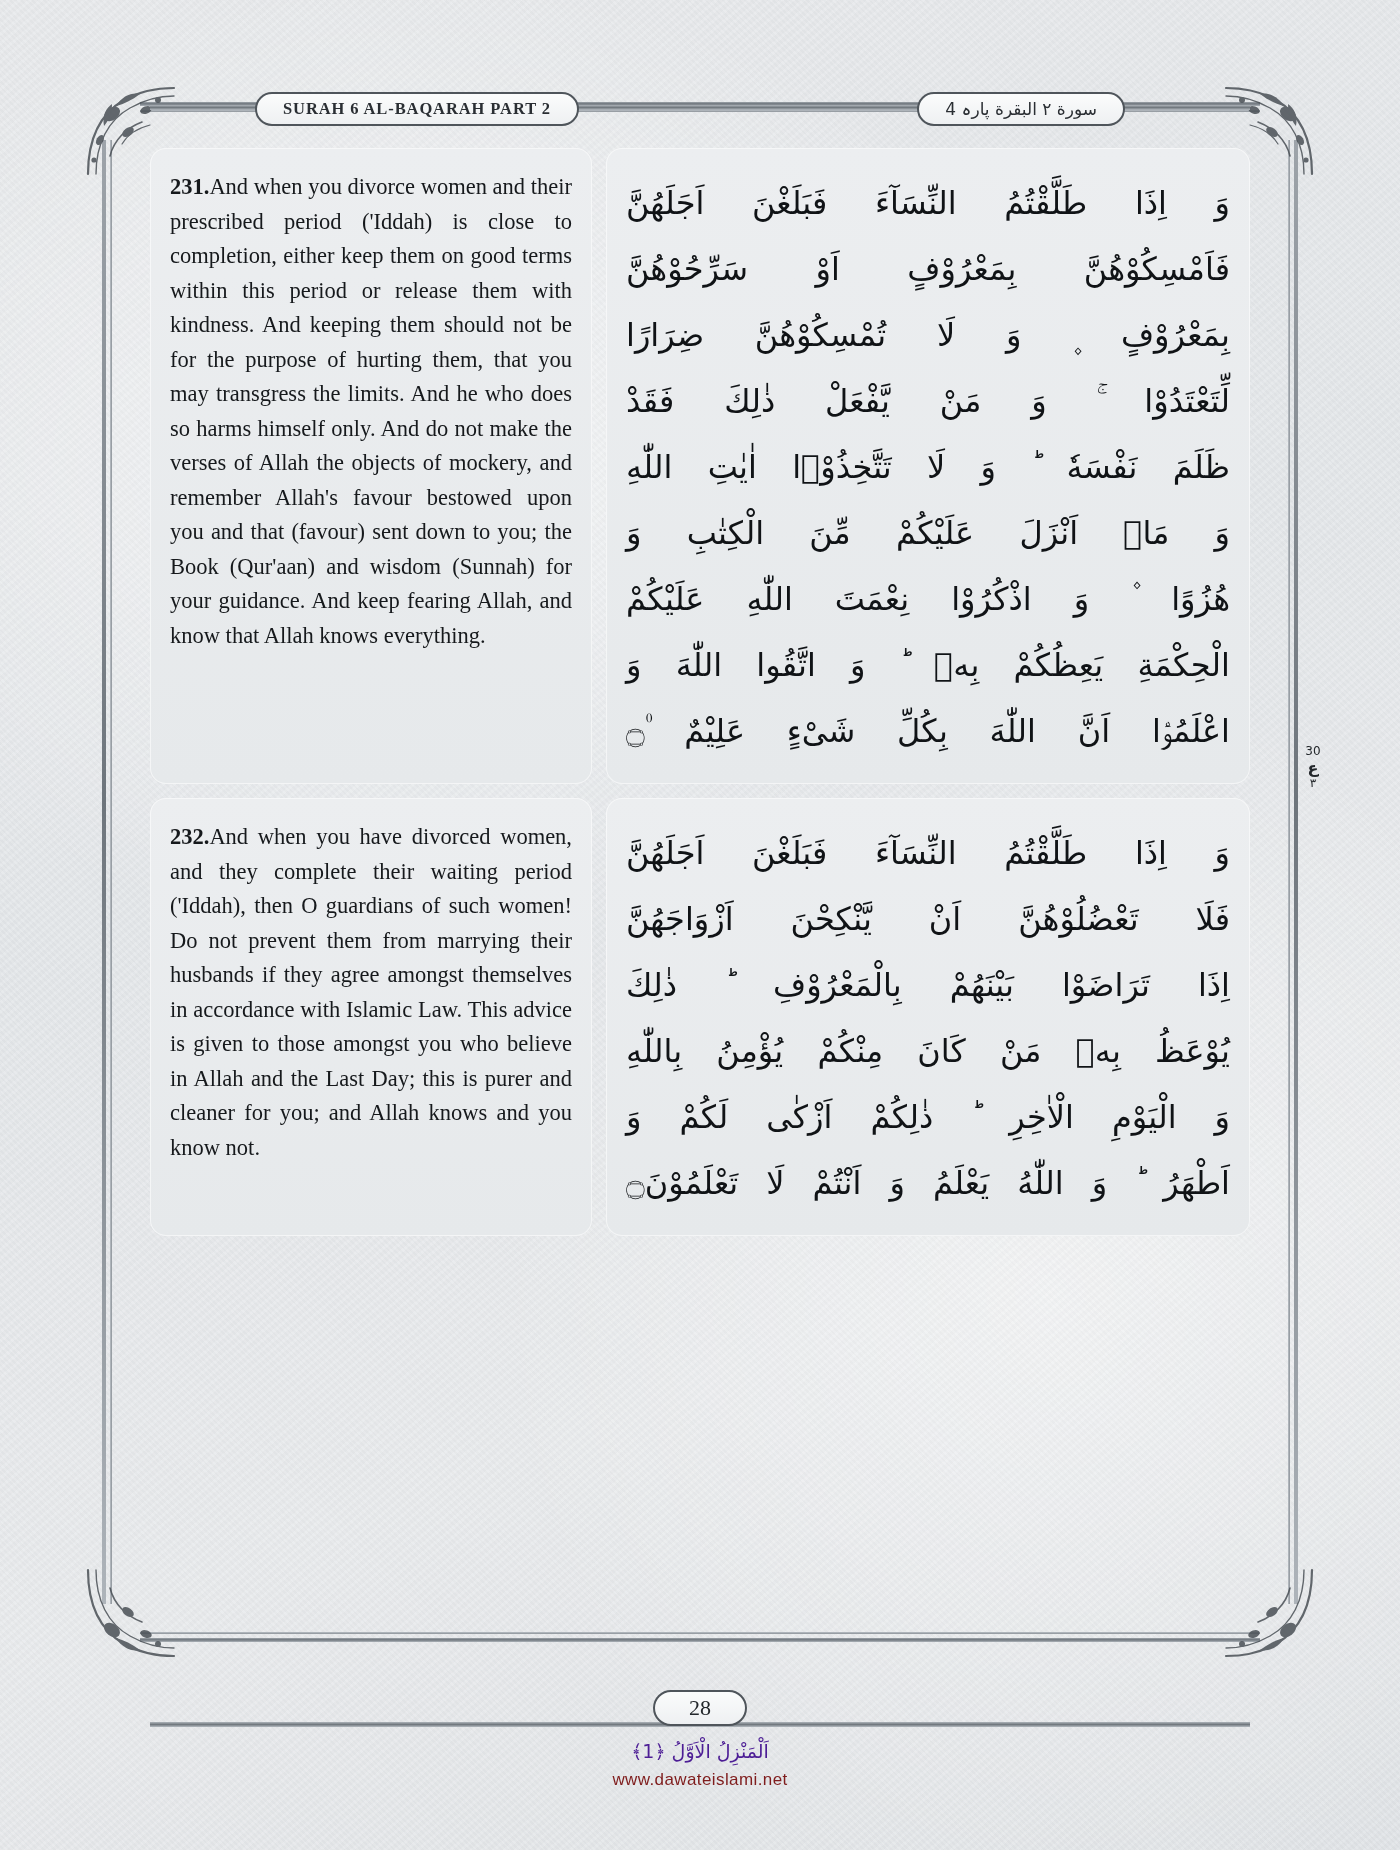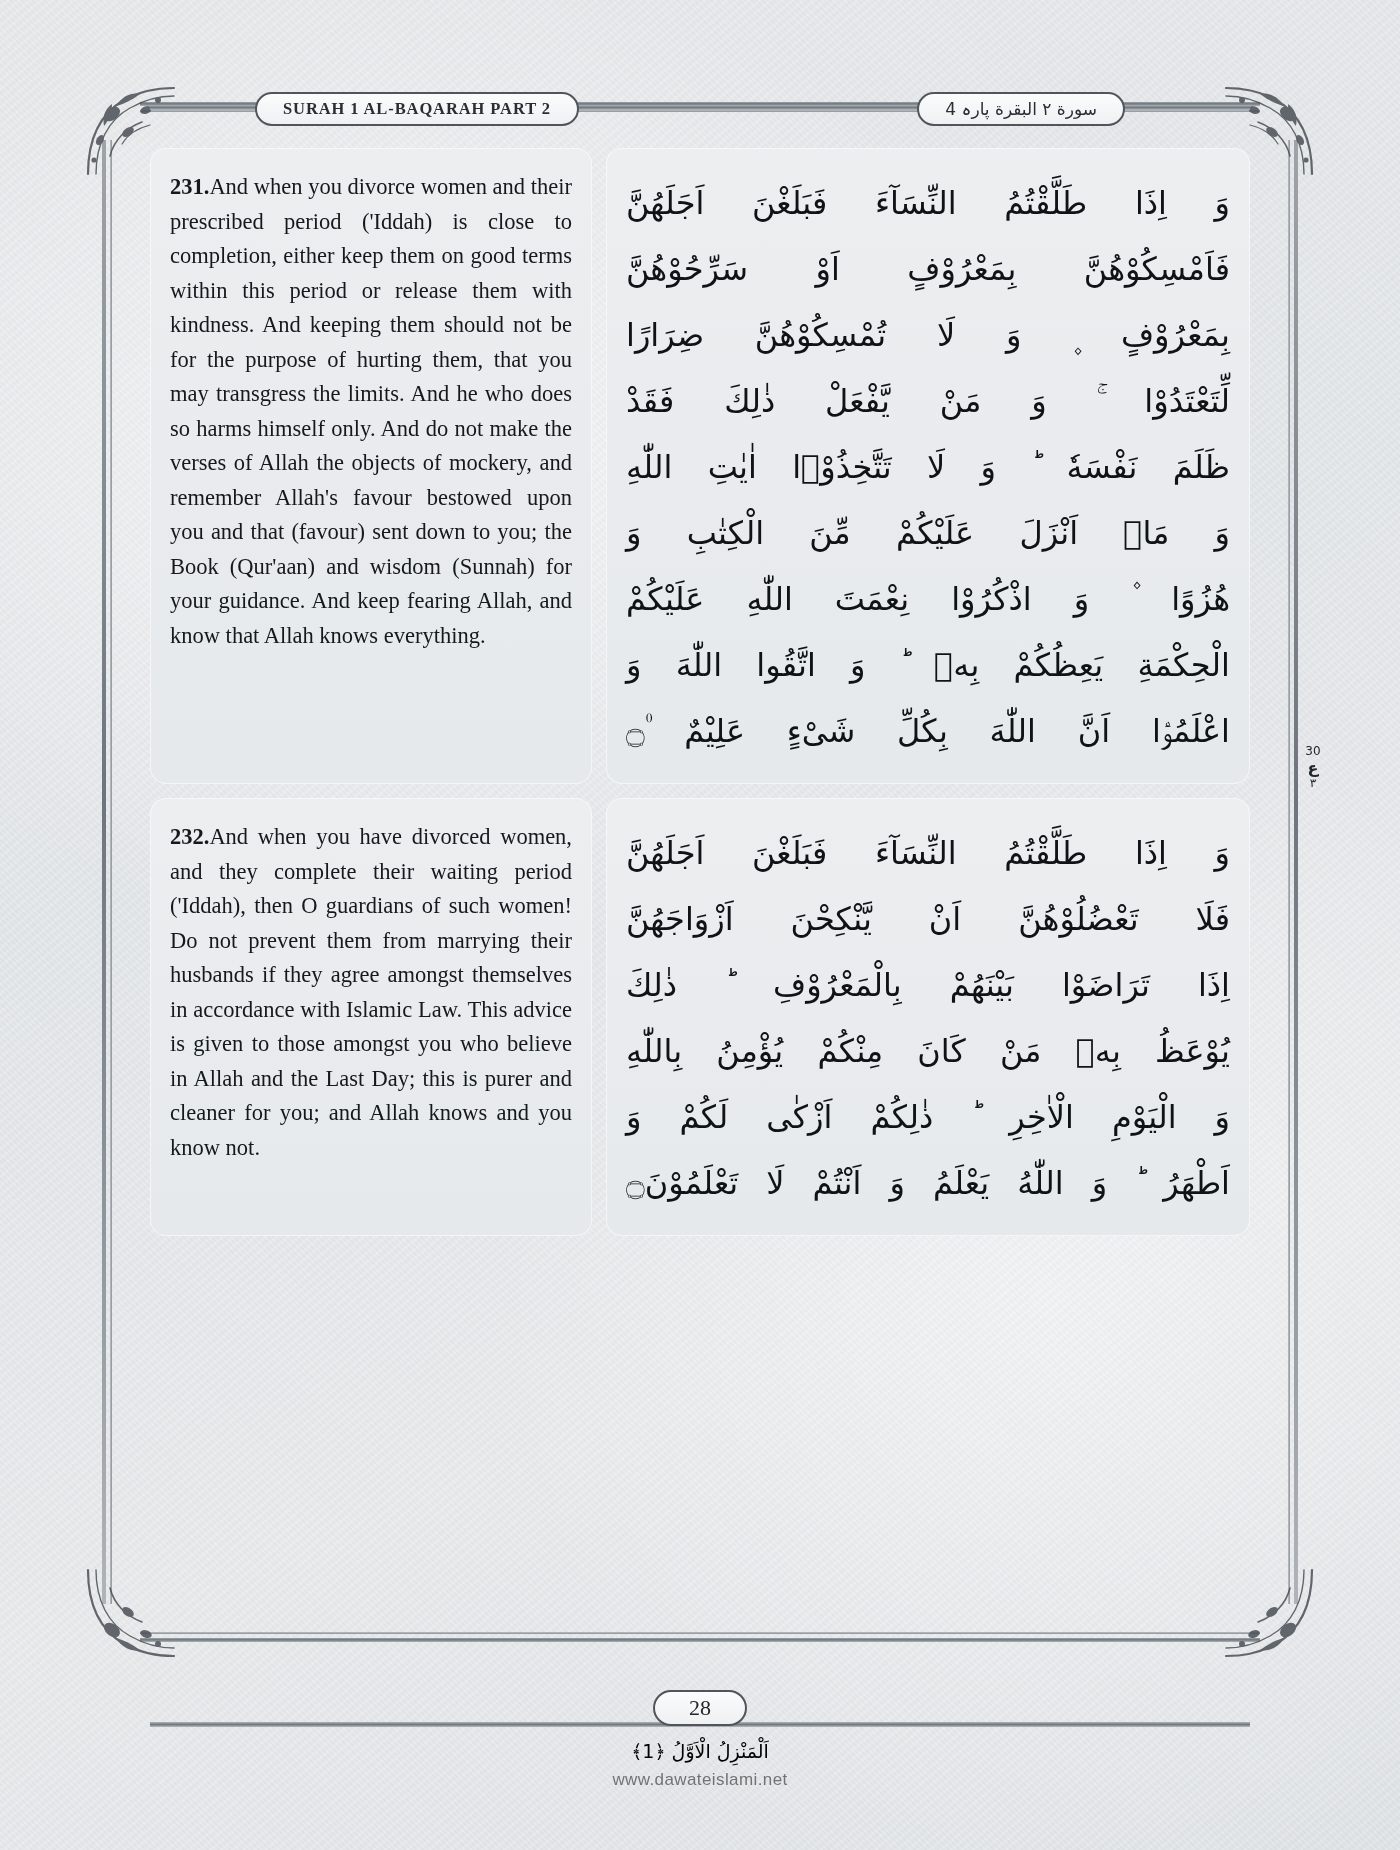--- a/index.html
+++ b/index.html
@@ -210,28 +210,28 @@
     padding: 3px 34px;
     font-family: "Liberation Serif", serif;
     font-size: 22px;
     color: #23272b;
     z-index: 3;
   }
   .manzil {
     margin-top: 14px;
     font-family: "DejaVu Sans", sans-serif;
     font-size: 19px;
-    color: #000000;
+    color: #4c1d95;
     direction: rtl;
   }
   .site {
     margin-top: 8px;
     font-family: "Liberation Sans", sans-serif;
     font-size: 17px;
-    color: #737373;
+    color: #7f1d1d;
     letter-spacing: 0.4px;
   }
 </style>
 </head>
 <body>
 
 <div class="page-bg"></div>
 
 <div class="frame">
   <div class="rail h t"></div>
@@ -305,21 +305,21 @@
       <ellipse cx="76" cy="40" rx="6" ry="3.6" transform="rotate(-20 76 40)"></ellipse>
       <circle cx="88" cy="30" r="3"></circle>
       <path d="M46 36 C52 26 62 22 70 24 C62 30 54 34 46 36 Z"></path>
     </g>
   </svg>
 </div>
 
 <div class="header-rule"></div>
 <div class="header-band">
   <div class="cartouche left">
-    <div class="txt-en">SURAH 1 AL-BAQARAH PART 2</div>
+    <div class="txt-en">SURAH 6 AL-BAQARAH PART 2</div>
   </div>
   <div class="cartouche right">
     <div class="txt-ar">سورة ٢ البقرة  پارہ 4</div>
   </div>
 </div>
 
 <div class="content">
 
   <div class="verse-row">
     <div class="panel en">

